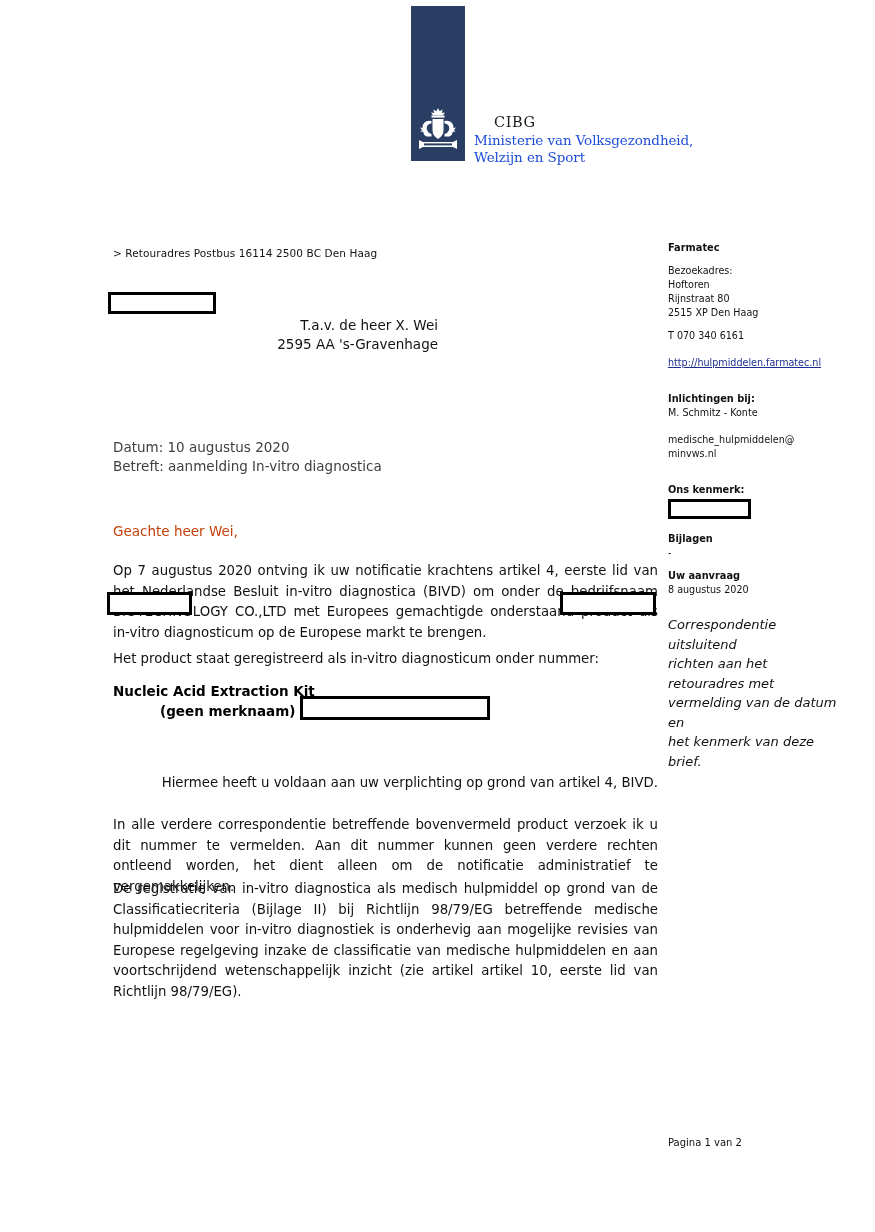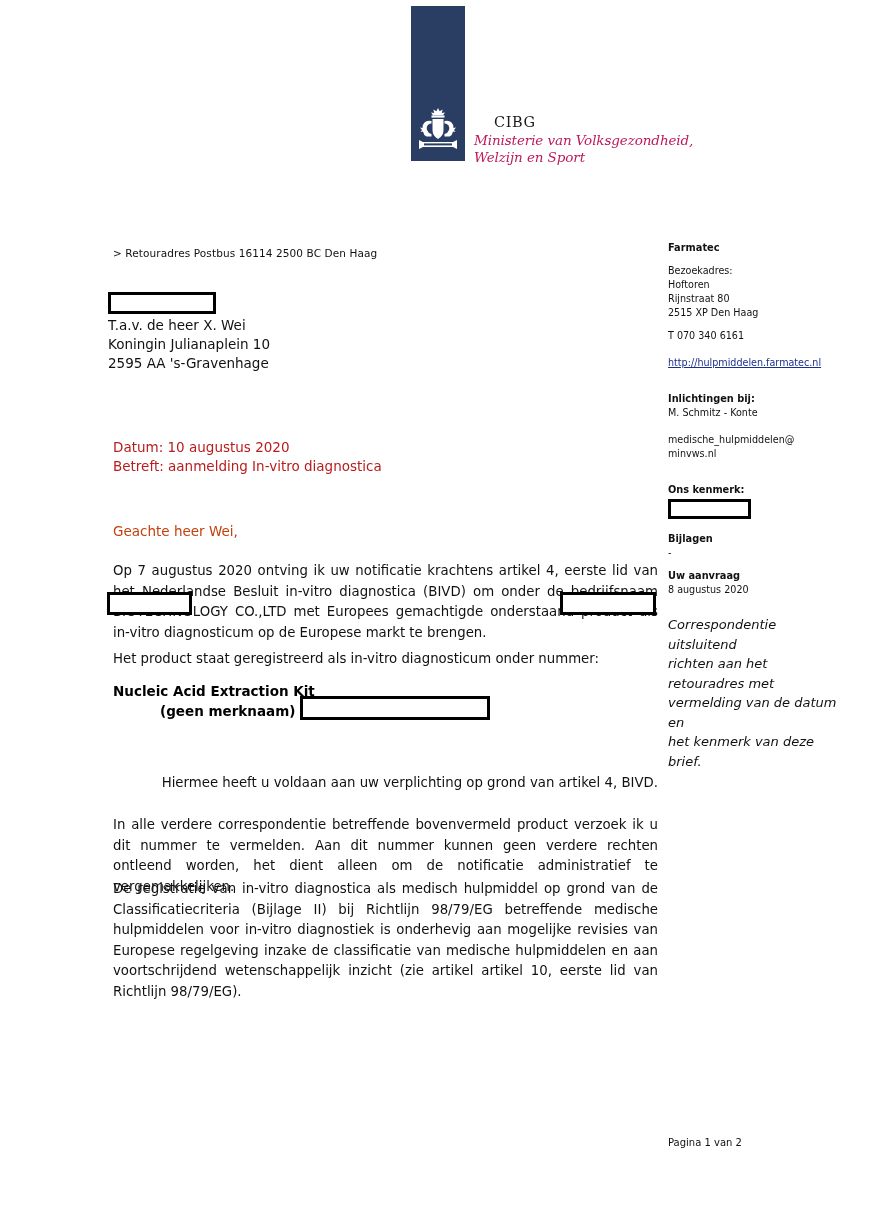--- a/index.html
+++ b/index.html
@@ -45,42 +45,42 @@
   }
   #logo-text .org {
     font-family: "DejaVu Serif", "Liberation Serif", serif;
     font-size: 14.5px;
     letter-spacing: 0.6px;
     color: #1a1a1a;
     margin-left: 20px;
   }
   #logo-text .ministry {
     font-family: "DejaVu Serif", "Liberation Serif", serif;
-    font-style: italic;
-    font-size: 13.5px;
-    color: #be185d;
+    font-size: 13.5px;
+    color: #1d4ed8;
     letter-spacing: -0.1px;
   }
 
   
   #return-address {
     position: absolute;
     left: 113px;
     top: 247px;
     font-size: 10.5px;
     letter-spacing: 0.1px;
     color: #111;
     white-space: nowrap;
   }
 
   #recipient-block {
     position: absolute;
     left: 108px;
     top: 292px;
     width: 330px;
+    text-align: right;
   }
   .redaction-box {
     border: 3px solid #000;
     background: #ffffff;
     display: block;
   }
   #recipient-redaction {
     width: 108px;
     height: 22px;
   }
@@ -90,21 +90,21 @@
     line-height: 1.42;
     color: #111;
   }
 
   #date-block {
     position: absolute;
     left: 113px;
     top: 438px;
     font-size: 13.5px;
     line-height: 1.42;
-    color: #b91c1c;
+    color: #404040;
   }
 
   #salutation {
     position: absolute;
     left: 113px;
     top: 523px;
     font-size: 13.5px;
     color: #c2410c;
   }
 
@@ -242,21 +242,20 @@
     <div class="ministry">Welzijn en Sport</div>
   </div>
 </div>
 
 <div id="return-address">&gt; Retouradres Postbus 16114 2500 BC  Den Haag</div>
 
 <div id="recipient-block">
   <div id="recipient-redaction" class="redaction-box"></div>
   <div id="recipient-lines">
     <div>T.a.v. de heer X. Wei</div>
-    <div>Koningin Julianaplein 10</div>
     <div>2595 AA  's-Gravenhage</div>
   </div>
 </div>
 
 <div id="date-block">
   <div>Datum: 10 augustus 2020</div>
   <div>Betreft: aanmelding In-vitro diagnostica</div>
 </div>
 
 <div id="salutation">Geachte heer Wei,</div>

